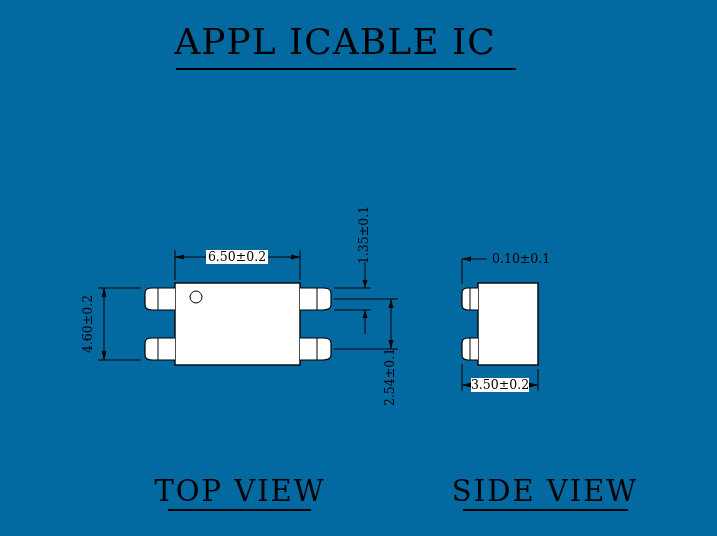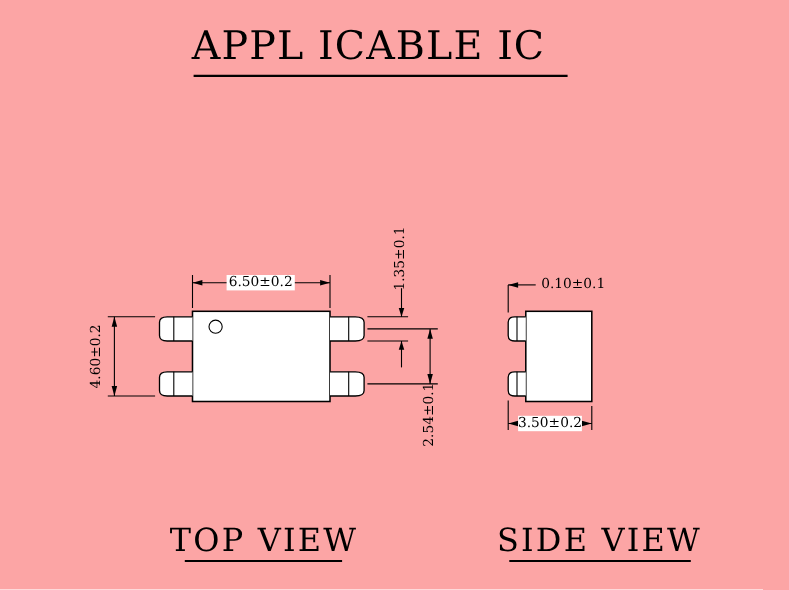--- a/index.html
+++ b/index.html
@@ -4,21 +4,21 @@
 <style>
   html, body {
     margin: 0;
     padding: 0;
     background: #ffffff;
   }
   .canvas {
     position: relative;
     width: 717px;
     height: 536px;
-    background: #fca5a5;
+    background: #0369a1;
     font-family: "DejaVu Serif", "Liberation Serif", serif;
     overflow: hidden;
   }
   svg { display: block; }
   text {
     fill: #000000;
     font-family: "DejaVu Serif", "Liberation Serif", serif;
   }
   .dim-text { font-size: 12.5px; }
   .view-label { font-size: 29px; letter-spacing: 2px; }

